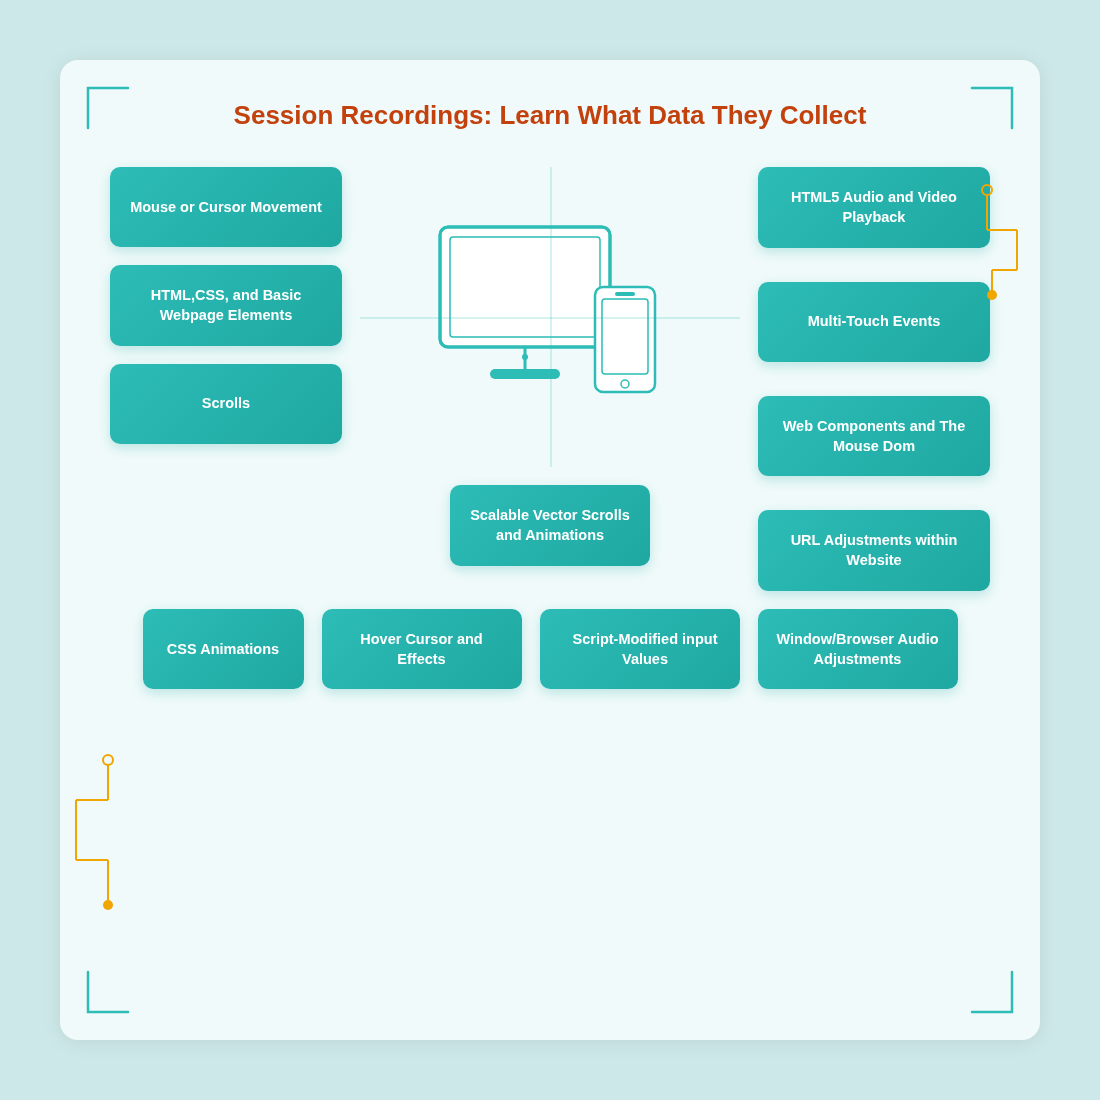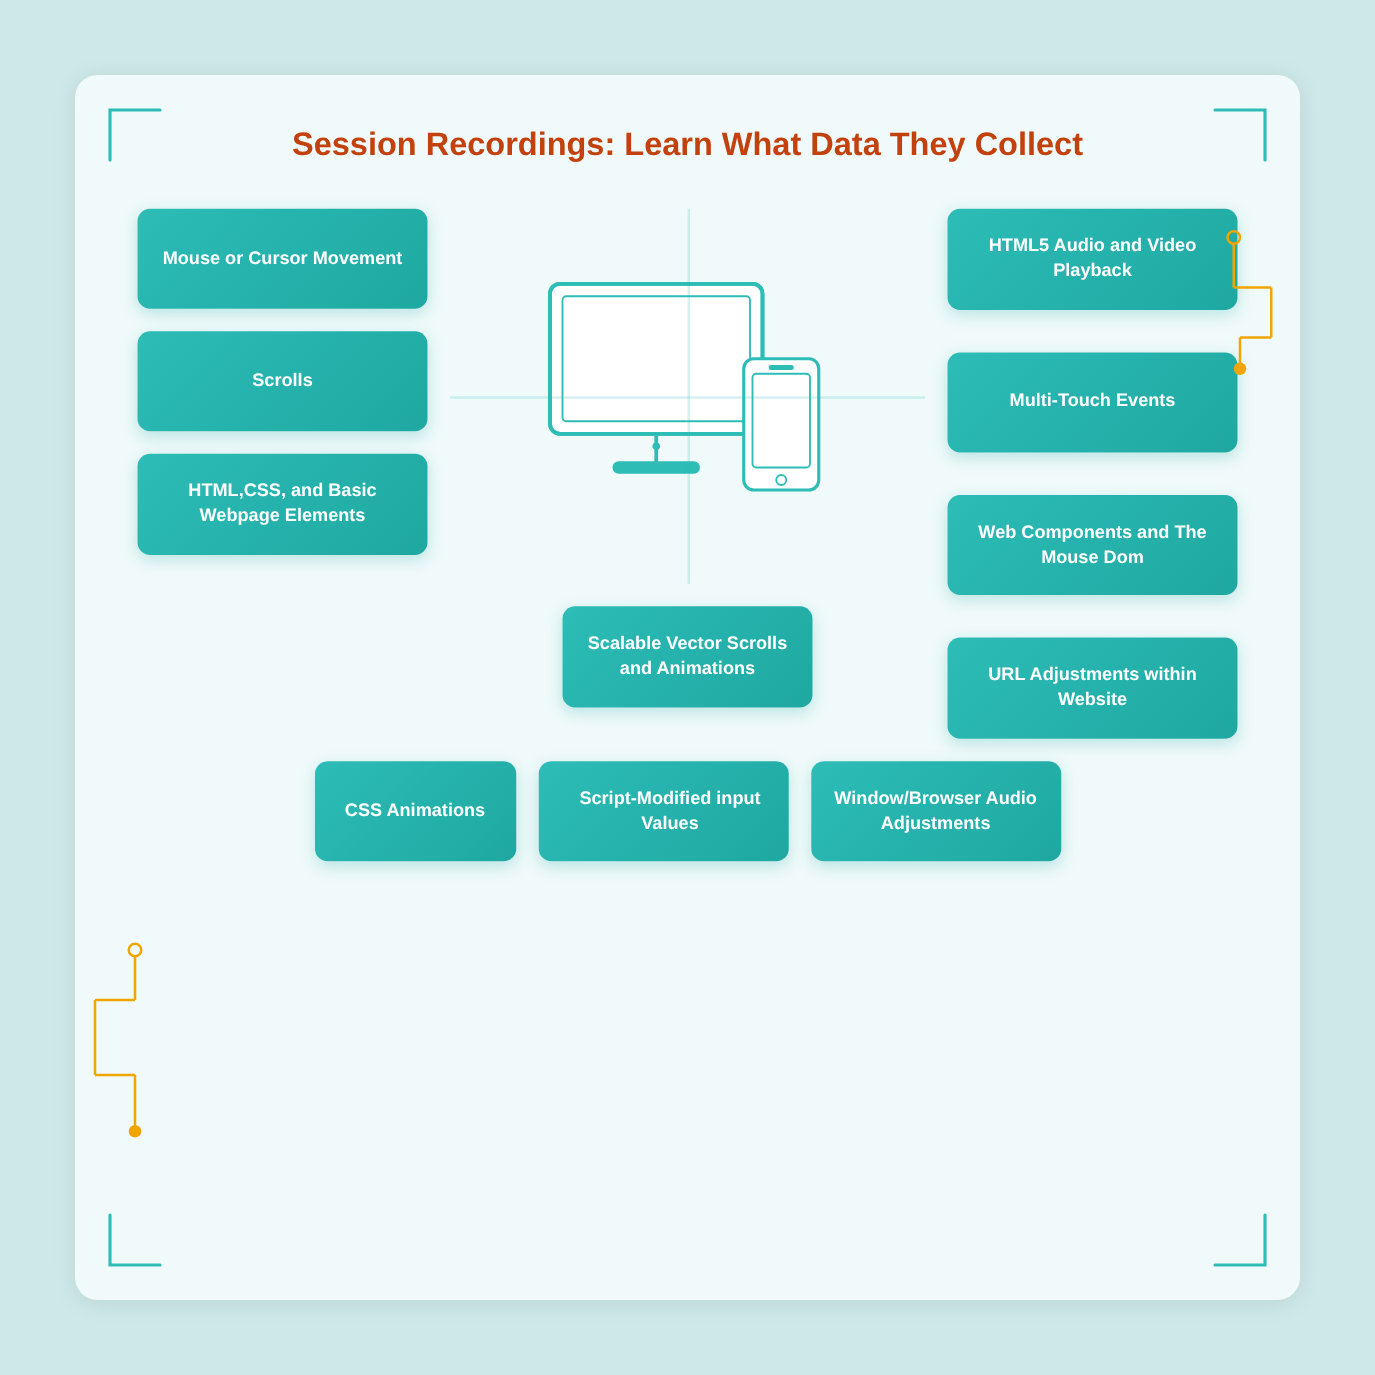--- a/index.html
+++ b/index.html
@@ -153,22 +153,22 @@
     <line x1="15" y1="90" x2="15" y2="115" stroke="#f0a500" stroke-width="2"></line>
     <circle cx="15" cy="115" r="5" fill="#f0a500"></circle>
   </svg>
 
   <h1 class="title">Session Recordings: Learn What Data They Collect</h1>
 
   <div class="layout-wrapper">
 
     <div class="col-left">
       <div class="tile tile-w200">Mouse or Cursor Movement</div>
+      <div class="tile tile-w200">HTML,CSS, and Basic Webpage Elements</div>
       <div class="tile tile-w200">Scrolls</div>
-      <div class="tile tile-w200">HTML,CSS, and Basic Webpage Elements</div>
     </div>
 
     <div class="section-mid">
 
       <div style="display:flex; justify-content:center; align-items:center; position:relative; height:300px;">
 
         <div style="position:absolute;top:50%;left:0;right:0;height:2px;background:rgba(45,188,182,0.2);"></div>
         <div style="position:absolute;left:50%;top:0;bottom:0;width:2px;background:rgba(45,188,182,0.2);"></div>
 
         <svg width="240" height="220" viewBox="0 0 240 220">
@@ -201,17 +201,18 @@
       <div class="tile tile-w200">HTML5 Audio and Video Playback</div>
       <div class="tile tile-w200">Multi-Touch Events</div>
       <div class="tile tile-w200">Web Components and The Mouse Dom</div>
       <div class="tile tile-w200">URL Adjustments within Website</div>
     </div>
 
   </div>
 
   <div class="full-row">
     <div class="tile" style="width:161px;">CSS Animations</div>
+    <div class="tile" style="width:200px;">Hover Cursor and Effects</div>
     <div class="tile" style="width:200px;padding-left:27px;">Script-Modified input Values</div>
     <div class="tile" style="width:200px;">Window/Browser Audio Adjustments</div>
   </div>
 
 </div>
 
 </body></html>

